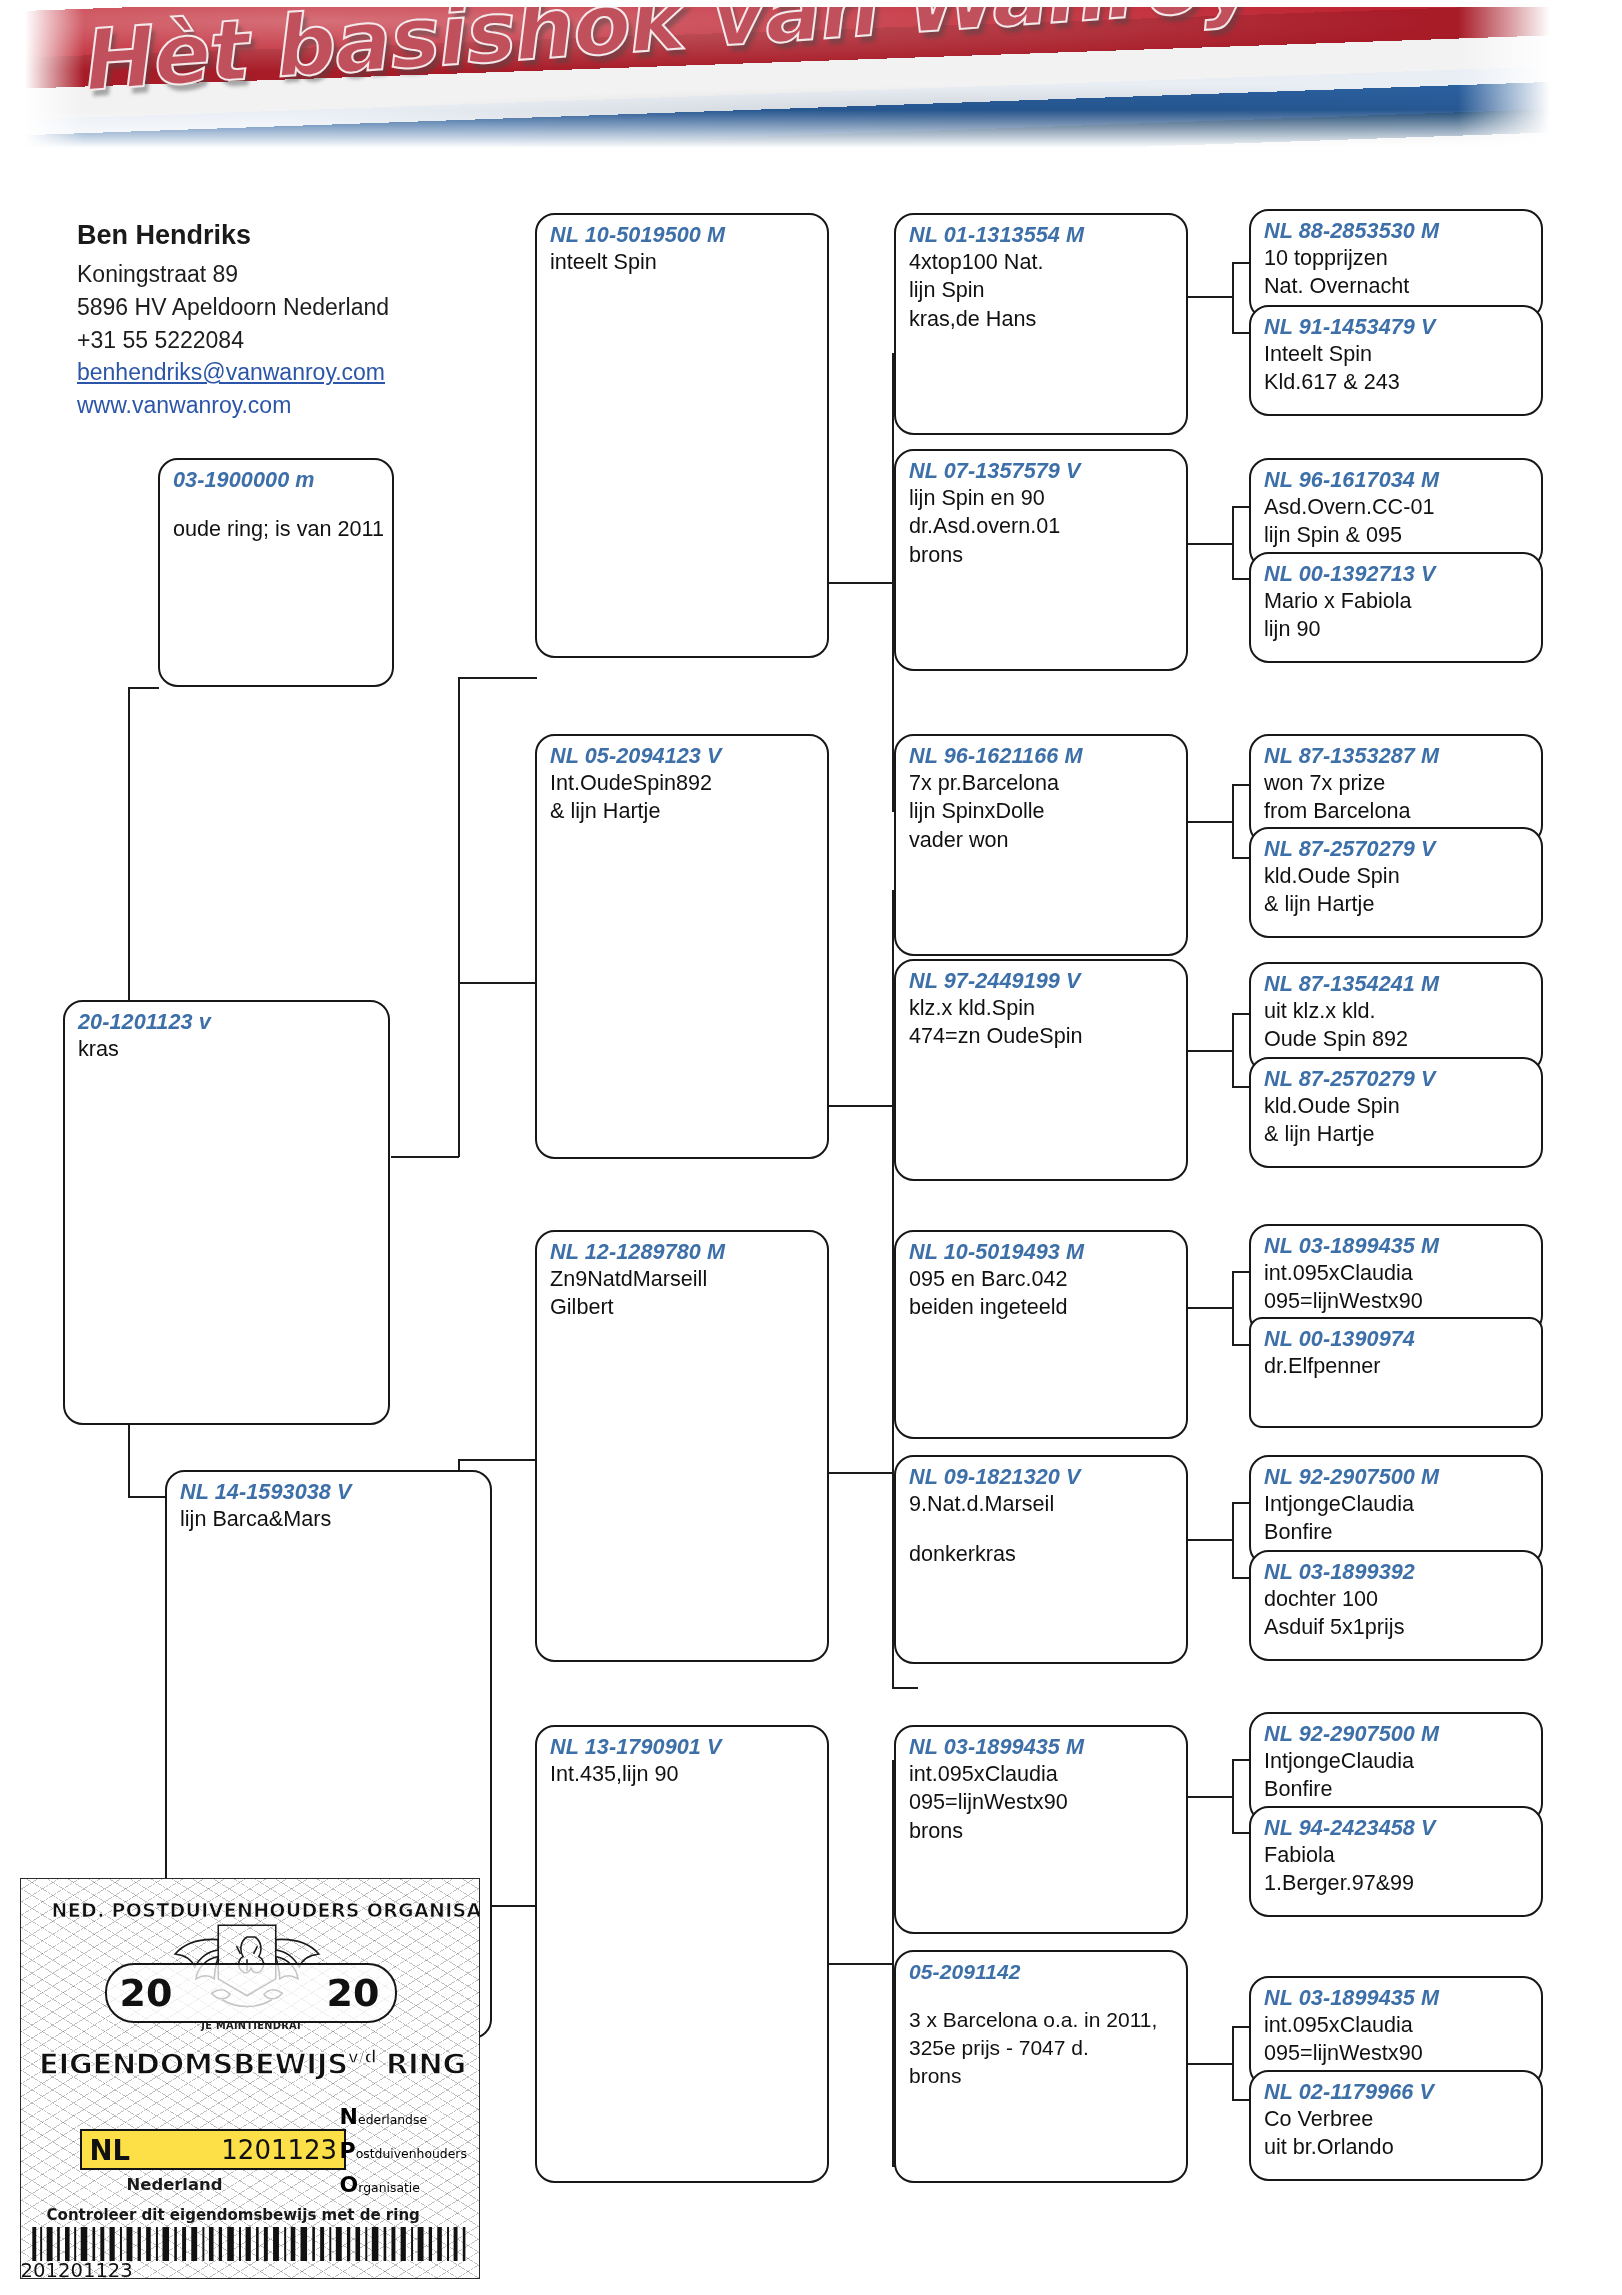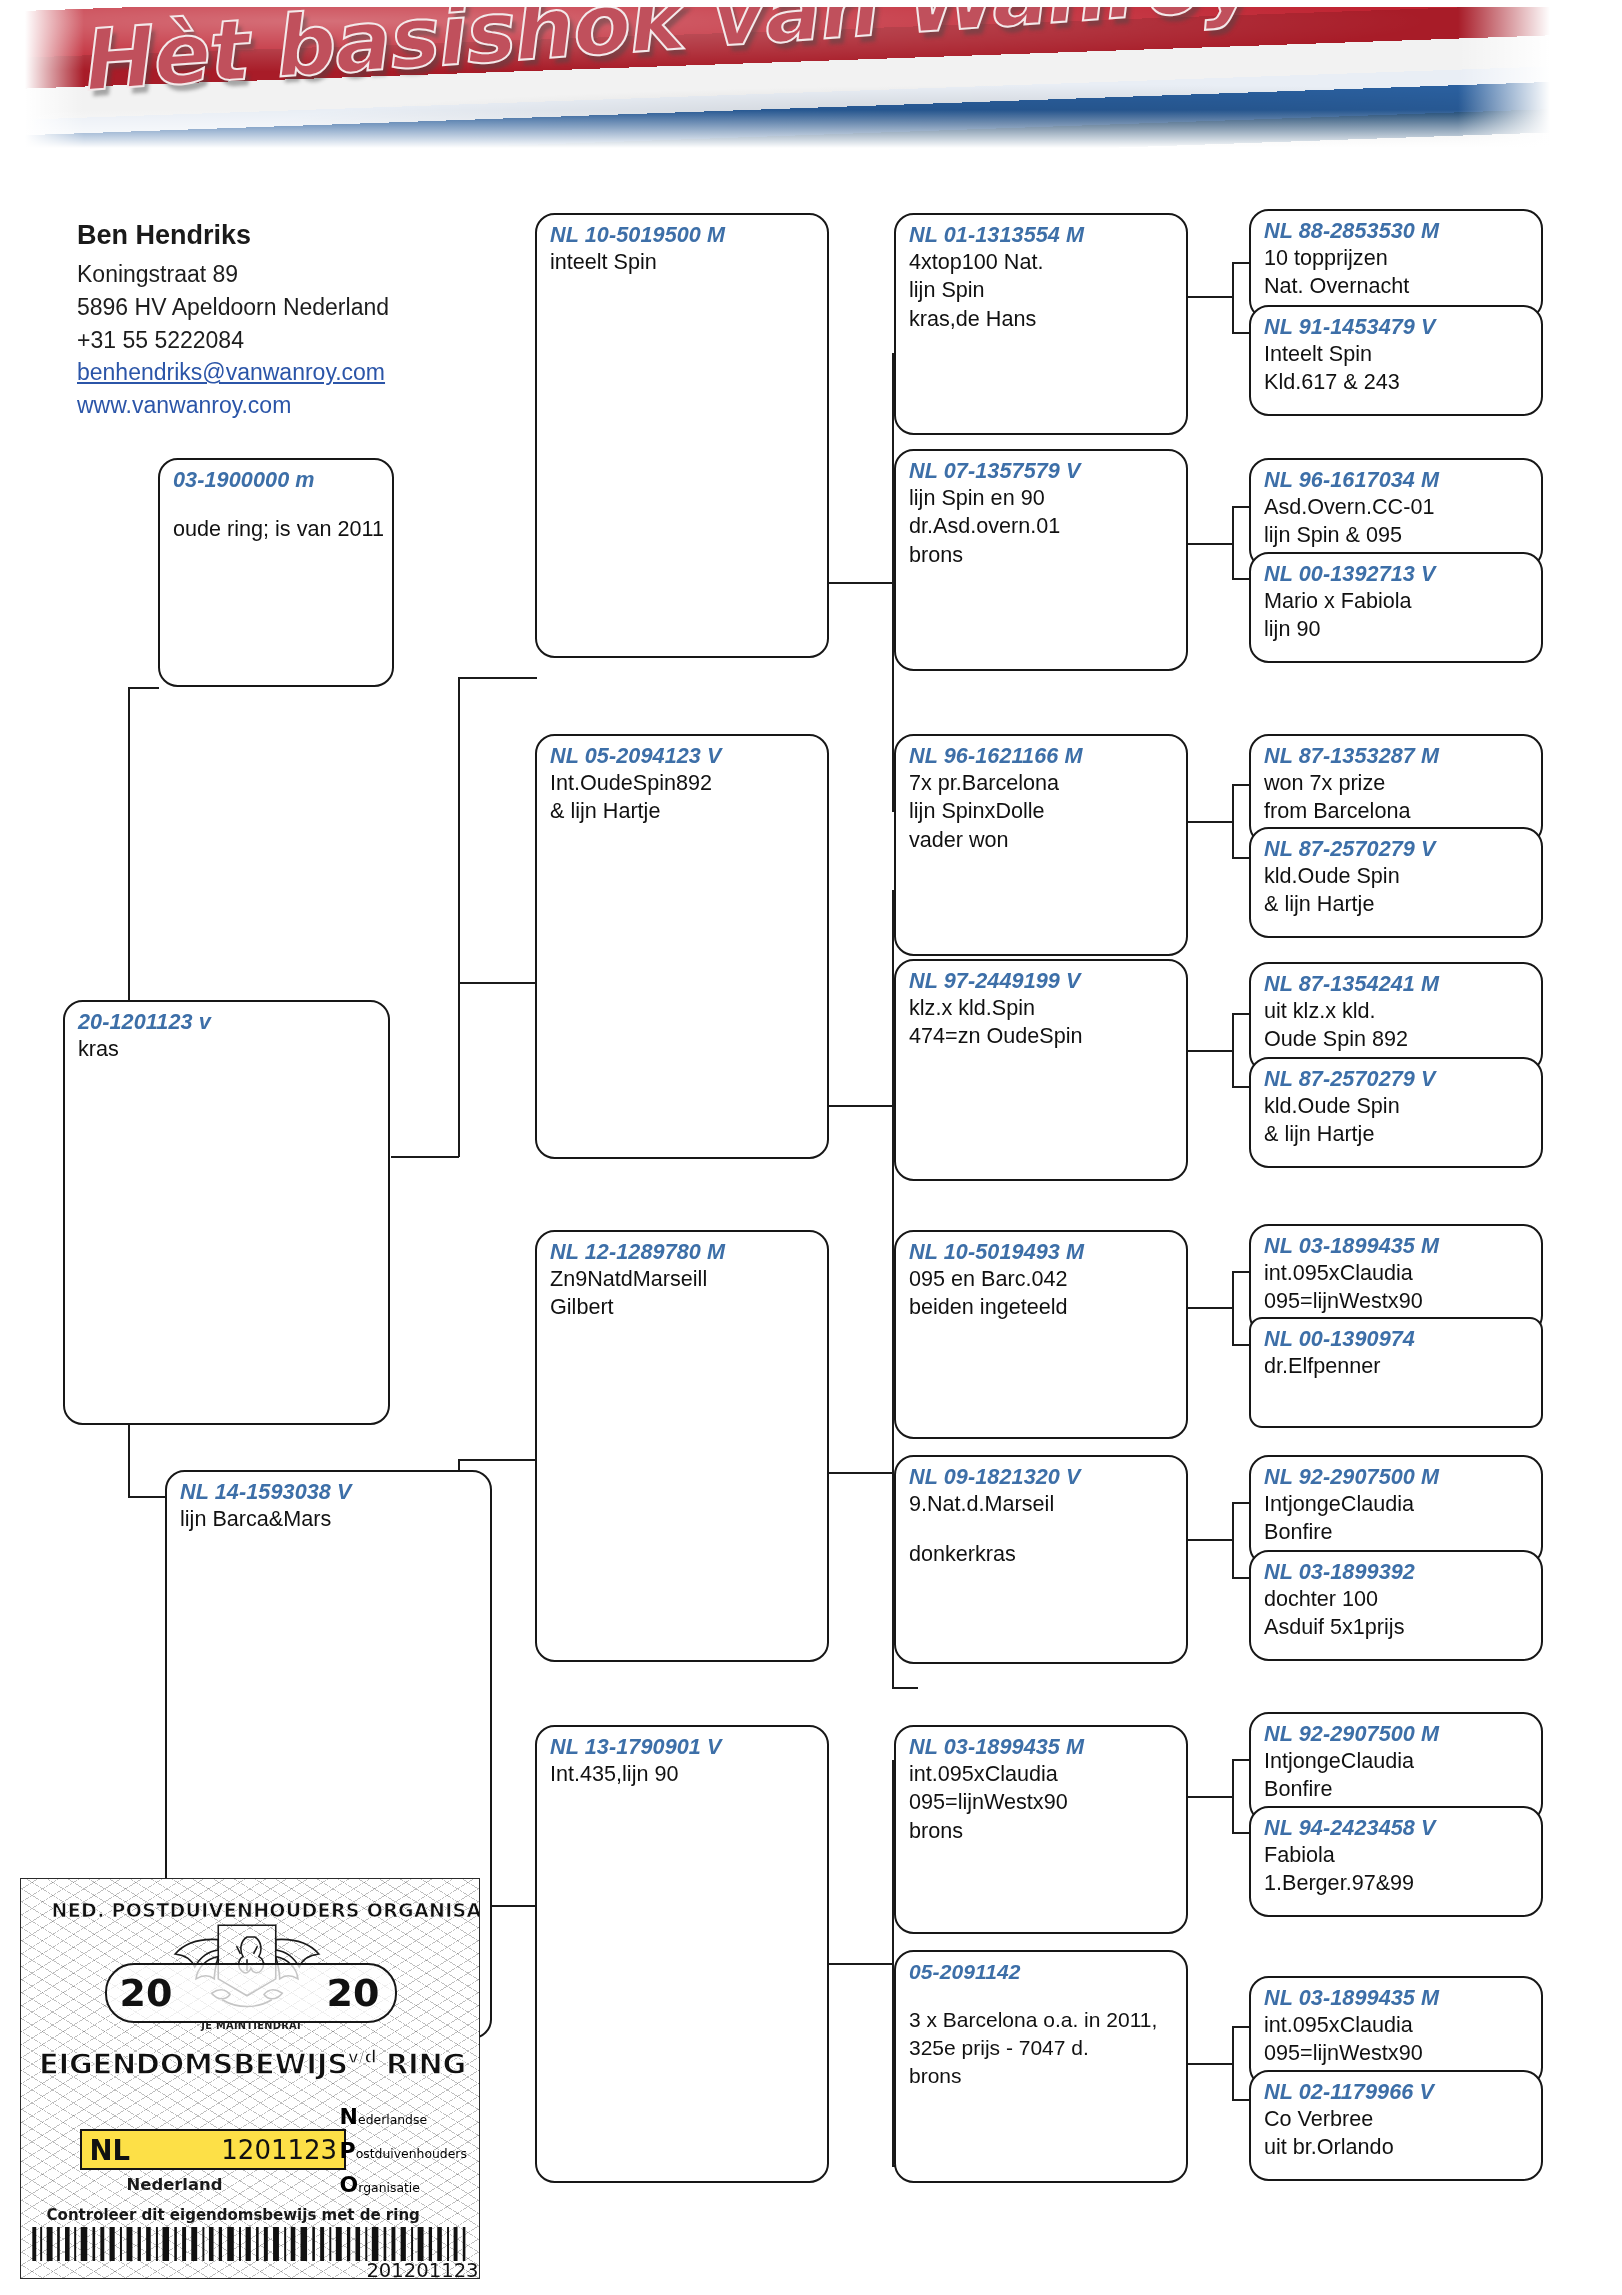--- a/index.html
+++ b/index.html
@@ -120,21 +120,21 @@
   .cert .ringbox .nl{position:absolute;left:7.9px;top:2.6px;font-size:27.5px;font-weight:bold;color:#111;}
   .cert .ringbox .num{position:absolute;right:6.5px;top:3.9px;font-size:26px;color:#111;}
   .cert .nederland{position:absolute;left:106px;top:296px;font-size:16.4px;font-weight:bold;color:#1a1a1a;}
   .cert .npo{position:absolute;left:319px;top:221px;width:137px;line-height:1.55;}
   .cert .npo .row{font-size:12.4px;color:#000000;white-space:nowrap;}
   .cert .npo .row b{font-size:22px;}
   .cert .ctrl{
     position:absolute;left:26px;top:327px;font-size:15px;font-weight:bold;color:#171717;white-space:nowrap;
   }
   .cert .barcode{position:absolute;left:10.5px;top:348px;width:437px;height:34px;}
-  .cert .bcnum{position:absolute;left:0;top:380px;width:458px;text-align:right;font-size:19.6px;color:#111;}
+  .cert .bcnum{position:absolute;left:0;top:380px;width:458px;text-align:left;font-size:19.6px;color:#111;}
 </style>
 </head>
 <body>
 
 <div class="page">
 
   <div class="banner">
     <div class="flag"></div>
     <div class="flagwave"></div>
     <div class="fade-l"></div>

